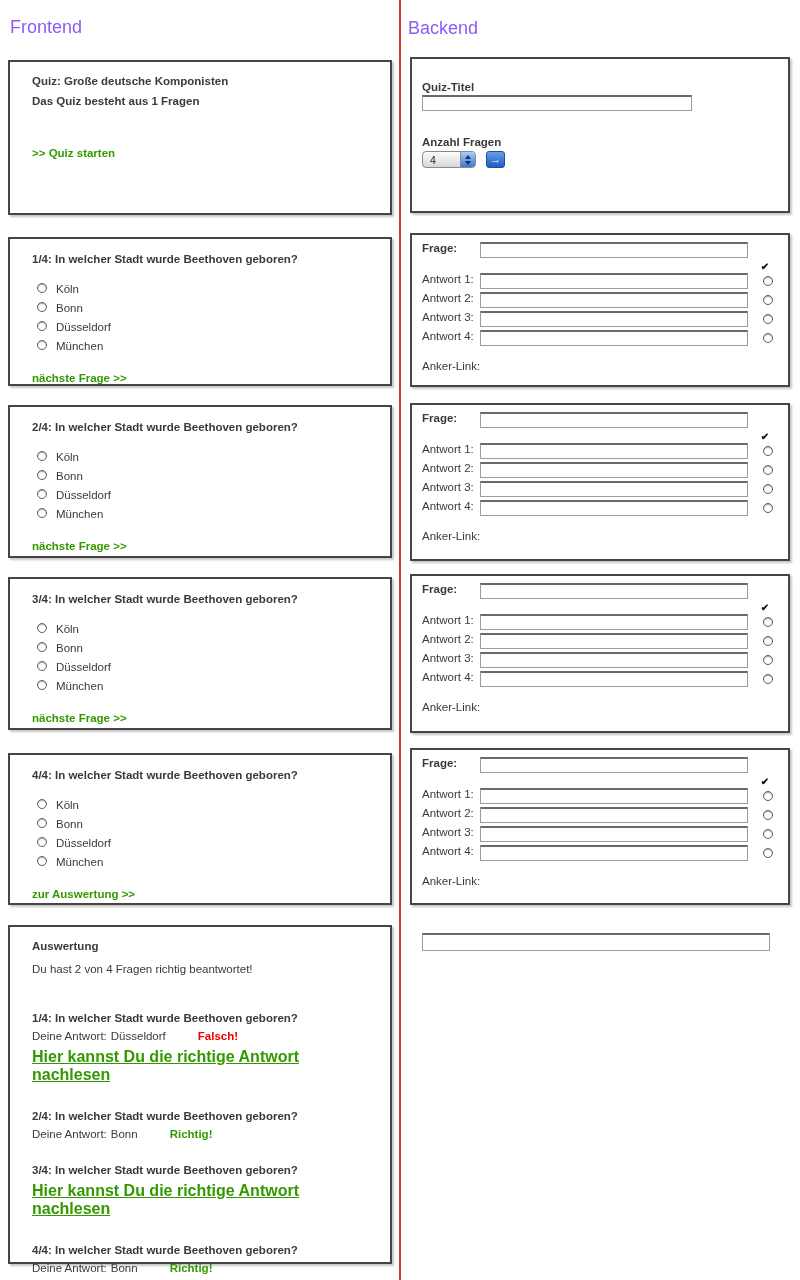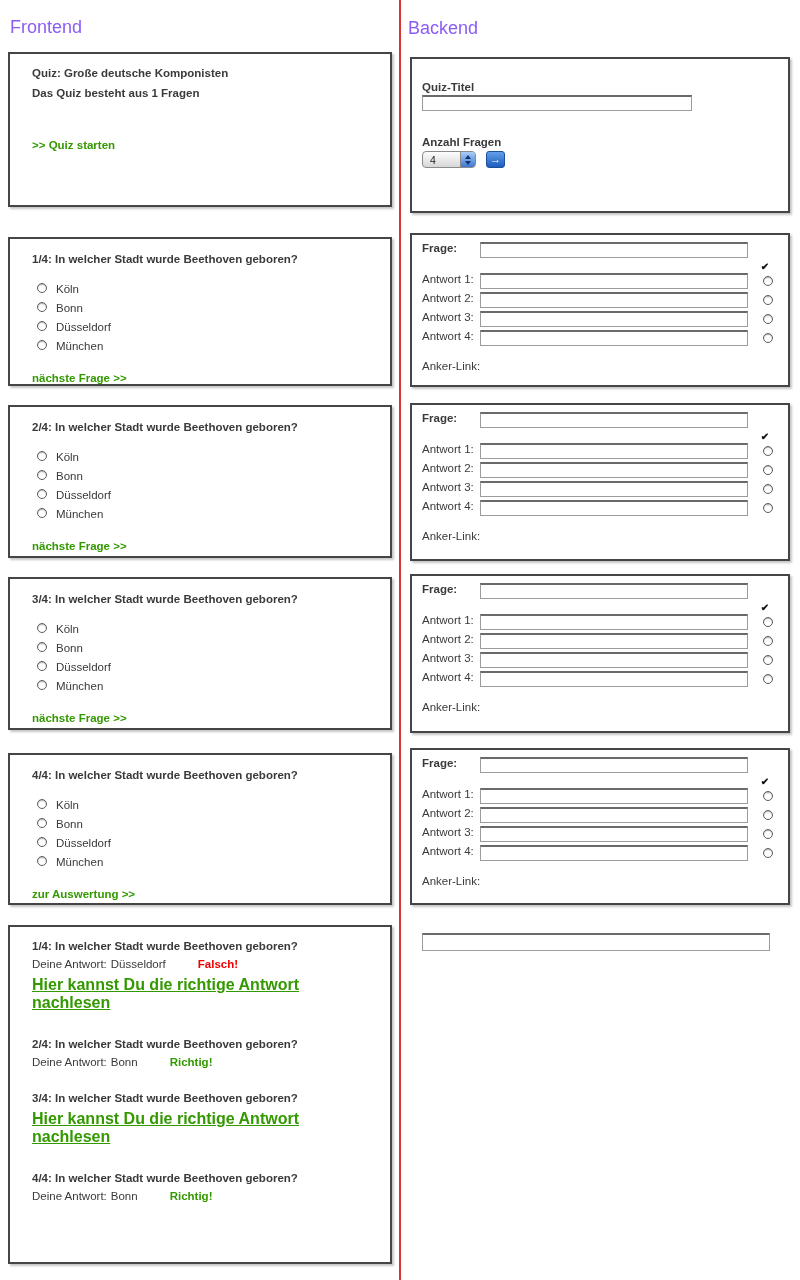--- a/index.html
+++ b/index.html
@@ -9,21 +9,21 @@
   .divider { position:absolute; left:399px; top:0; width:2px; height:1280px; background:#dd3432; }
 
   .col-heading { position:absolute; font-size:18px; color:#8b5cf6; }
   #fe-heading { left:10px; top:17px; }
   #be-heading { left:408px; top:18px; }
 
   .panel { position:absolute; background:#fff; border:2px solid #454545; box-shadow:2px 2px 2px #c6c6c6; }
 
   
   .fe { left:8px; width:384px; color:#3a3a3a; }
-  #fe-intro   { top:52px;  height:155px; padding:13px 14px 0 22px; }
+  #fe-intro   { top:60px;  height:155px; padding:13px 14px 0 22px; }
   #fe-q1      { top:237px; height:149px; }
   #fe-q2      { top:405px; height:153px; }
   #fe-q3      { top:577px; height:153px; }
   #fe-q4      { top:753px; height:152px; }
   #fe-results { top:925px; height:339px; padding:13px 14px 0 22px; }
 
   .b { font-weight:bold; font-size:11.5px; }
   .intro-line { font-weight:bold; font-size:11.5px; margin-bottom:8px; line-height:12px; }
   .green-link { display:inline-block; color:#339900; font-weight:bold; font-size:11.5px; cursor:pointer; text-decoration:none; }
   #fe-intro .green-link { margin-top:32px; }
@@ -177,20 +177,22 @@
         <span>Düsseldorf</span>
       </div>
     <div class="option">
         <i class="radio"></i>
         <span>München</span>
       </div>
     <a class="green-link q-link">zur Auswertung &gt;&gt;</a>
   </div>
 
   <div class="panel fe" id="fe-results">
+    <div class="results-heading">Auswertung</div>
+    <div class="results-summary">Du hast 2 von 4 Fragen richtig beantwortet!</div>
 
     <div class="r-item">
       <div class="r-title">1/4: In welcher Stadt wurde Beethoven geboren?</div>
       <div class="r-answer">
         <span>Deine Antwort:</span><span class="ans">Düsseldorf</span><span class="verdict" data-status="falsch">Falsch!</span>
       </div>
       <a class="r-link">Hier kannst Du die richtige Antwort nachlesen</a>
     </div>
 
     <div class="r-item no-link">

